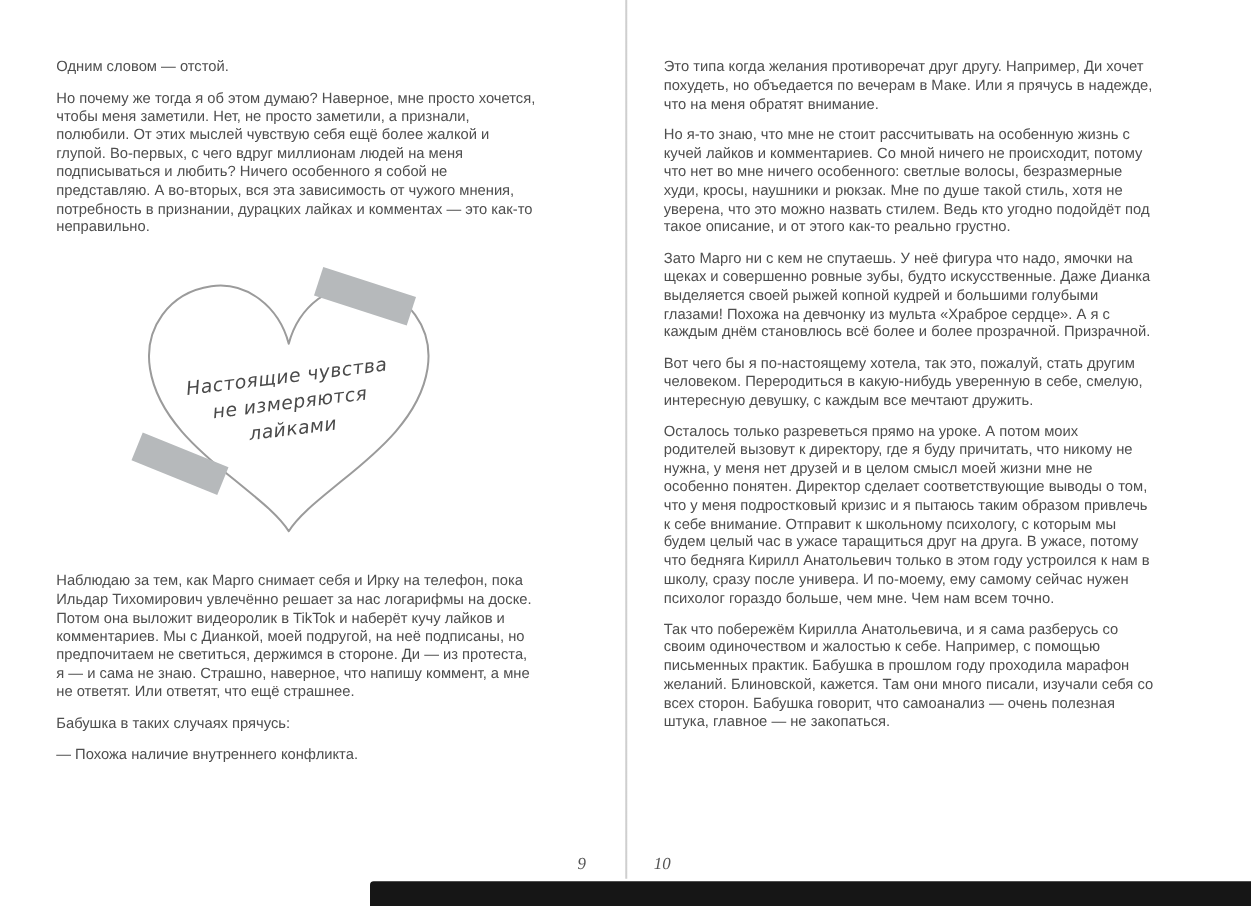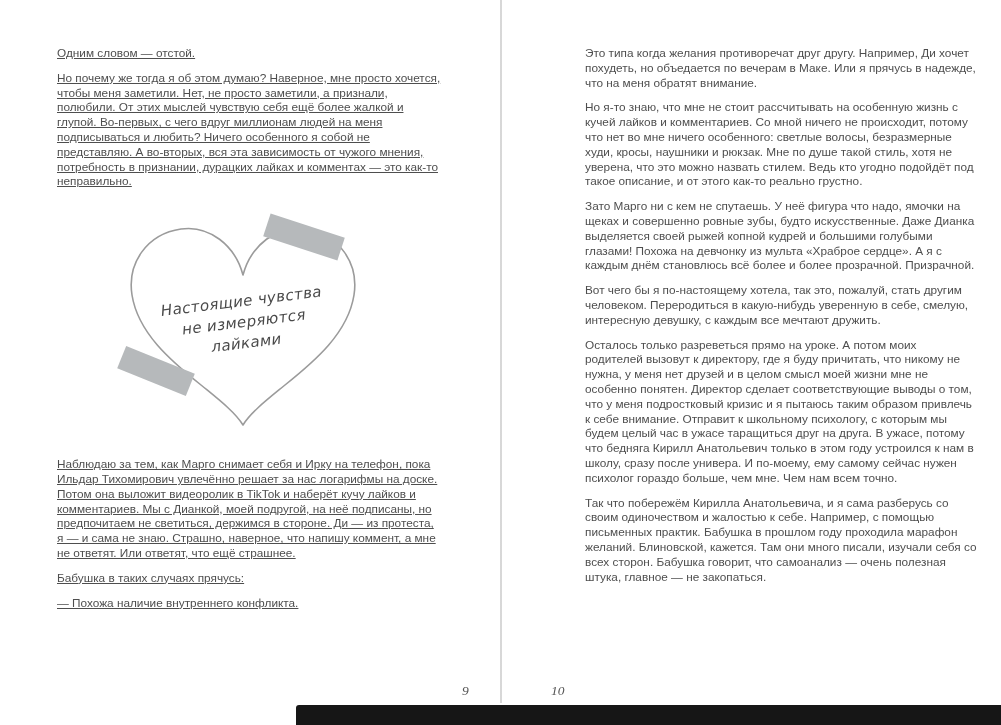--- a/index.html
+++ b/index.html
@@ -9,22 +9,22 @@
     height: 725px;
     background: #ffffff;
     overflow: hidden;
     font-family: "Liberation Sans", sans-serif;
     color: #4e4e4e;
   }
   .page {
     position: absolute;
     top: 46px;
   }
-  .page-left  { left: 57px;  width: 386px; text-decoration: underline; }
-  .page-right { left: 585px; width: 392px; }
+  .page-left  { left: 45px;  width: 386px; }
+  .page-right { left: 531px; width: 392px; }
   .para {
     margin: 0 0 10px 0;
     font-size: 11.8px;
     line-height: 14.8px;
     text-align: left;
     color: #4e4e4e;
   }
   .spine {
     position: absolute;
     left: 500px;
@@ -56,21 +56,21 @@
   }
   .page-number {
     position: absolute;
     bottom: 26px;
     font-family: "Liberation Serif", serif;
     font-style: italic;
     font-size: 13.5px;
     color: #555555;
   }
   .page-number-left  { left: 462px; }
-  .page-number-right { left: 523px; margin-left: 28px; }
+  .page-number-right { left: 523px; }
   .bottom-edge {
     position: absolute;
     left: 296px;
     right: 0;
     bottom: 0;
     height: 20px;
     background: #161616;
     border-top-left-radius: 3px;
   }
 </style>

